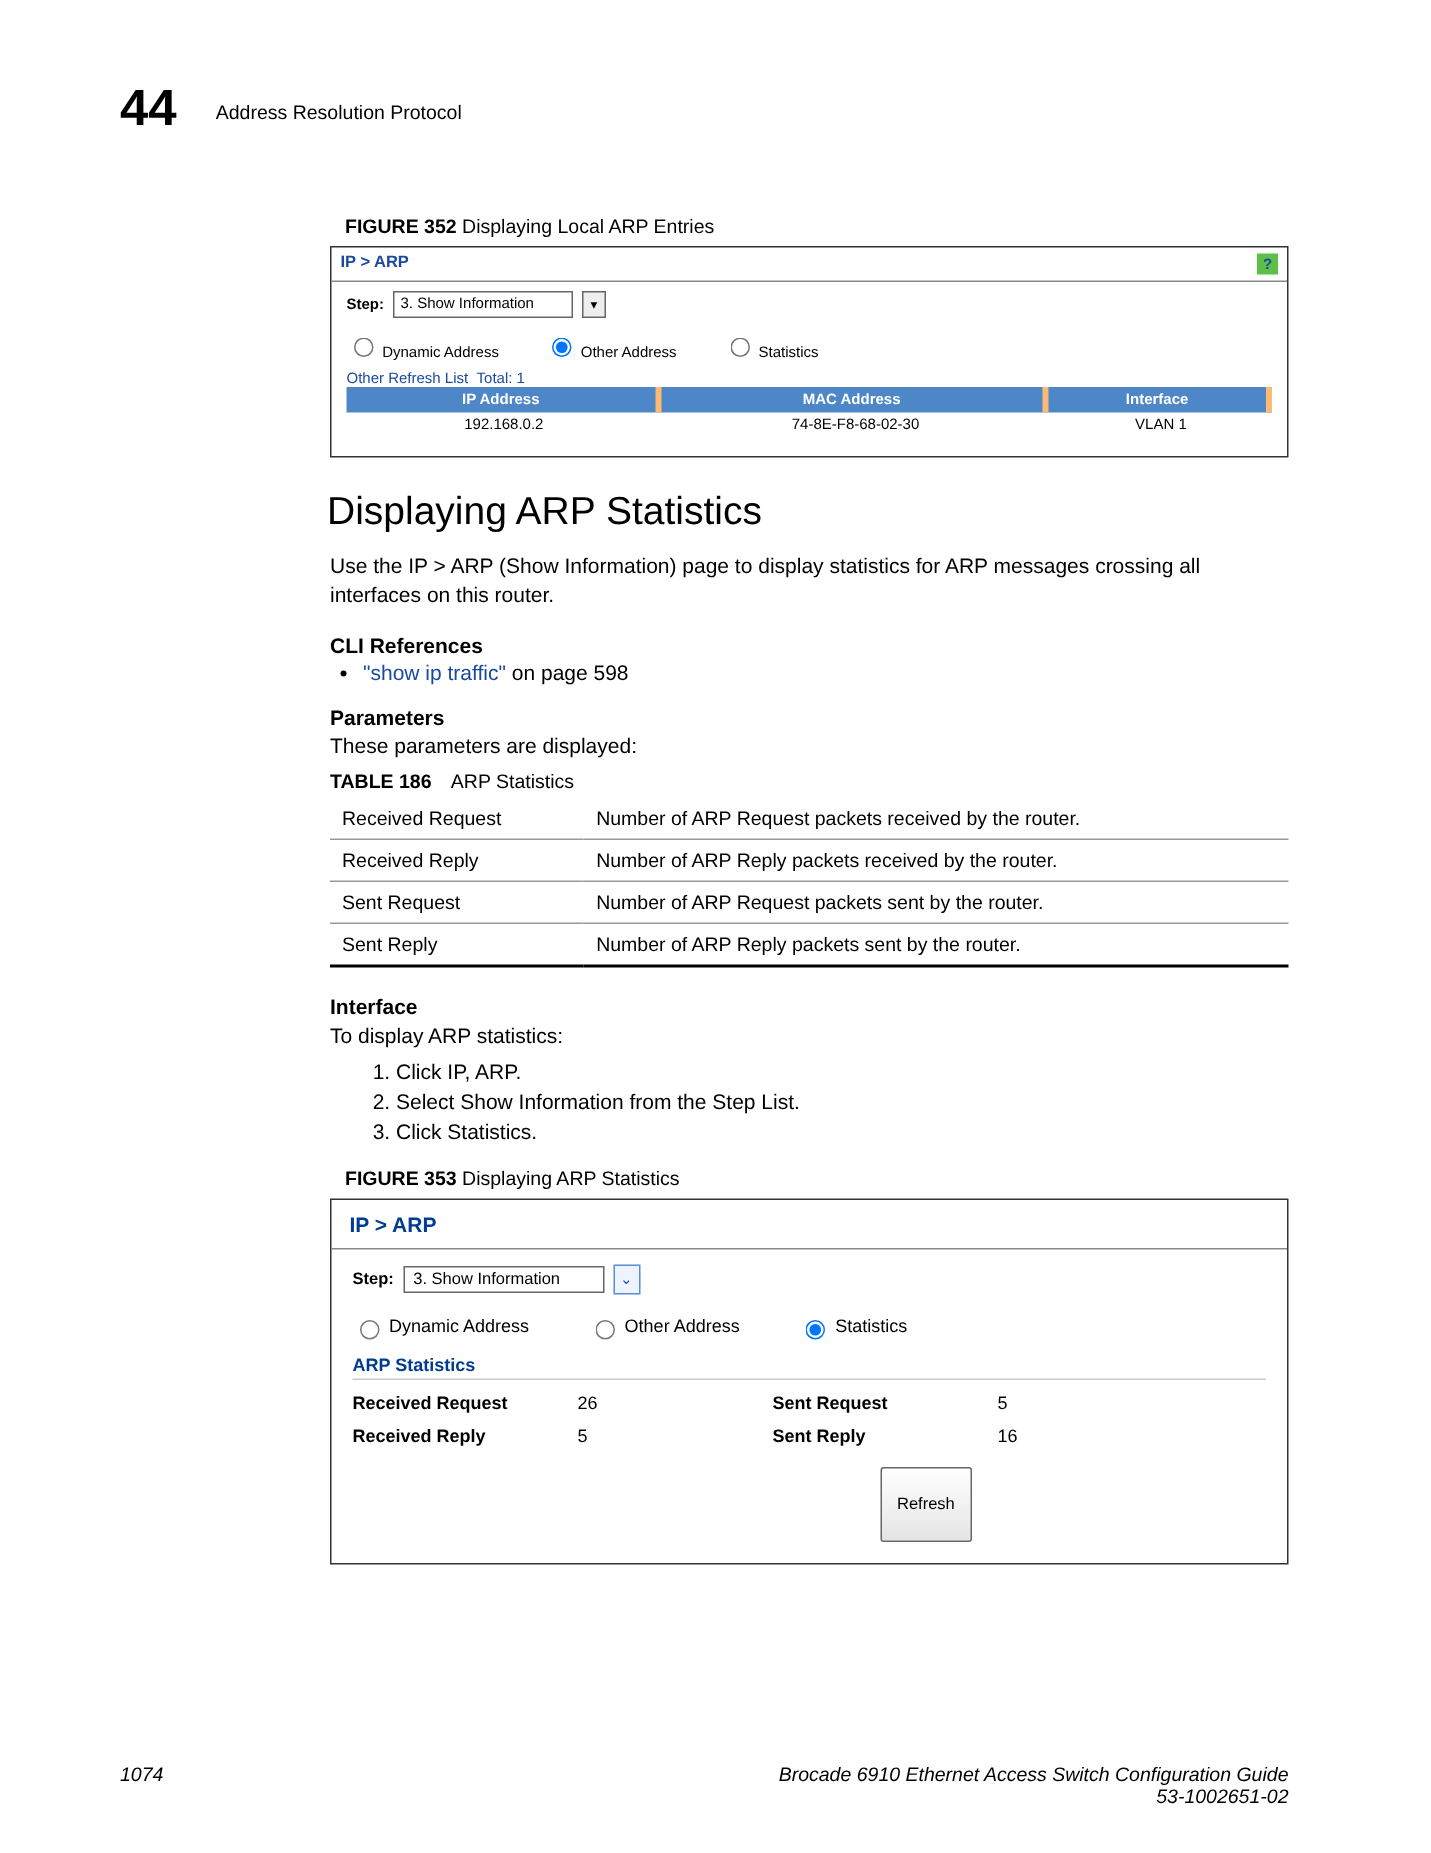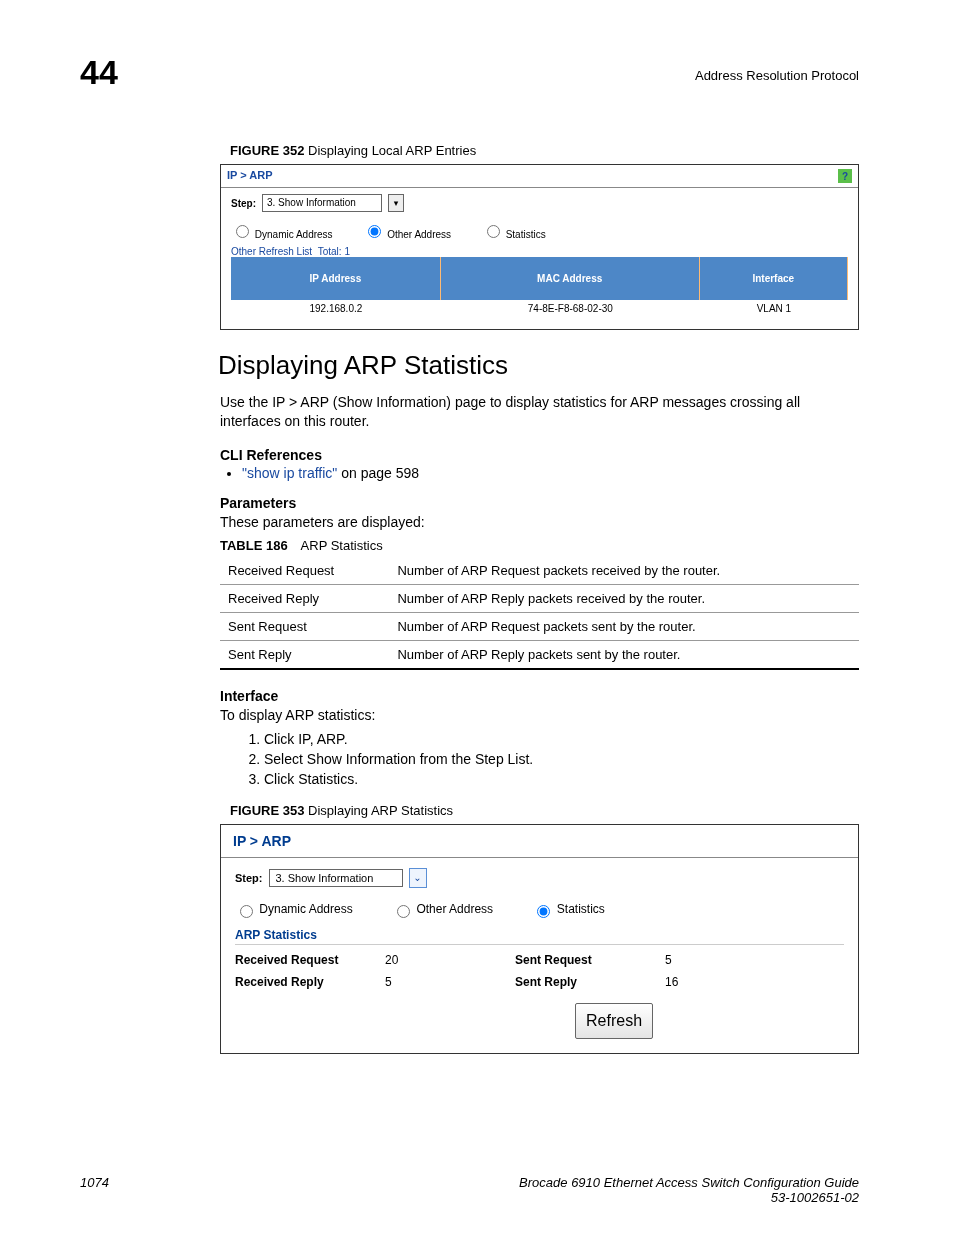--- a/index.html
+++ b/index.html
@@ -13,21 +13,20 @@
     height: 1235px;
     box-sizing: border-box;
     padding: 55px 95px 30px 80px;
     position: relative;
   }
   .running-head {
     display: flex;
     align-items: baseline;
     gap: 26px;
     margin-bottom: 54px;
-    justify-content: space-between;
   }
   .chap {
     font-size: 34px;
     font-weight: bold;
     line-height: 1;
   }
   .rh-text {
     font-size: 13px;
     position: relative;
     top: -4px;
@@ -66,21 +65,21 @@
     line-height:14px; font-size:10px;
   }
   .steprow .dd {
     border:1px solid #666; width:14px; height:16px; display:inline-flex;
     align-items:center; justify-content:center; font-size:9px; background:#eee;
   }
   .radios { margin:10px 0 6px 0; font-size:10px; }
   .radios label { margin-right: 28px; }
   .linkish { color:#1a4aa0; font-size:10px; }
   .th-bar { display:flex; background:#4d87c7; color:#fff; font-size:10px; font-weight:bold; }
-  .th-bar div { border-right:1px solid #fdba74; padding:16px 0; text-align:center; }
+  .th-bar div { border-right:4px solid #fdba74; padding:3px 0; text-align:center; }
   .td-row { display:flex; font-size:10px; }
   .td-row div { padding:3px 0; text-align:center; }
   .col-ip { width: 34%; }
   .col-mac { width: 42%; }
   .col-if { width: 24%; }
   h1.section {
     font-family: Arial, sans-serif;
     font-weight: normal;
     font-size: 26px;
     margin: 16px 0 12px -2px;
@@ -121,23 +120,24 @@
     align-items:center; justify-content:center; font-size:10px; color:#1a4aa0; background:#eef4fd;
   }
   .radios2 { margin:14px 0 10px 0; font-size:12px; }
   .radios2 label { margin-right: 36px; }
   .radio-dot { vertical-align:middle; }
   .statshdr { color:#003c8f; font-weight:bold; font-size:12px; border-bottom:1px solid #ccc; padding-bottom:2px; margin-bottom:8px; }
   .statgrid { display:grid; grid-template-columns: 150px 130px 150px 80px; font-size:12px; row-gap:8px; }
   .statgrid .klab { font-weight:bold; }
   .refresh { margin:14px 0 0 340px; }
   .refresh button {
-    font-size:16px; padding:8px 10px; border:1px solid #666;
+    font-size:11px; padding:18px 10px; border:1px solid #666;
     background:linear-gradient(#fff,#e4e4e4);
     border-radius:2px;
+    margin-left:12px;
   }
 
   .footer {
     position:absolute; left:80px; right:95px; bottom:30px;
     font-style: italic; font-size:13px;
     display:flex; justify-content:space-between;
   }
   .footer .right { text-align:right; }
 </style>
 </head>
@@ -248,21 +248,21 @@
           <span class="dd2">⌄</span>
         </div>
         <div class="radios2">
           <label><input type="radio" name="r2" class="radio-dot" style=""> <span>Dynamic Address</span></label>
           <label><input type="radio" name="r2" class="radio-dot" style=""> <span>Other Address</span></label>
           <label><input type="radio" name="r2" class="radio-dot" checked="" style=""> <span>Statistics</span></label>
         </div>
         <div class="statshdr">ARP Statistics</div>
         <div class="statgrid">
           <div class="klab">Received Request</div>
-          <div>20</div>
+          <div>26</div>
           <div class="klab">Sent Request</div>
           <div>5</div>
           <div class="klab">Received Reply</div>
           <div>5</div>
           <div class="klab">Sent Reply</div>
           <div>16</div>
         </div>
         <div class="refresh">
           <button>Refresh</button>
         </div>

